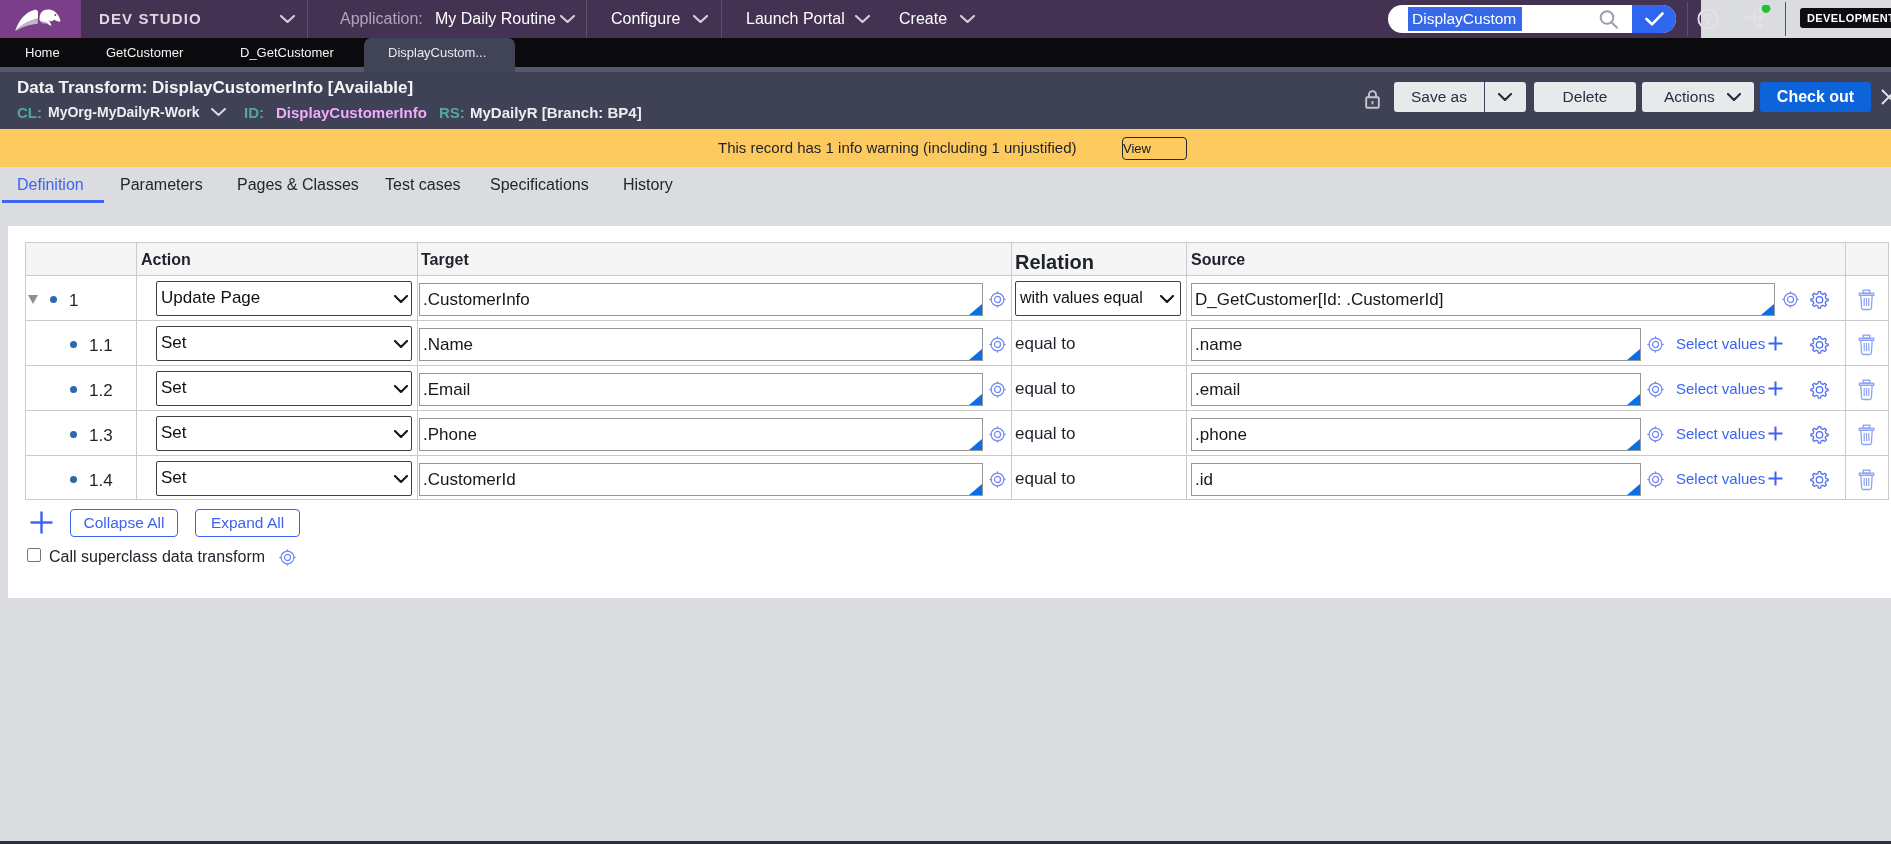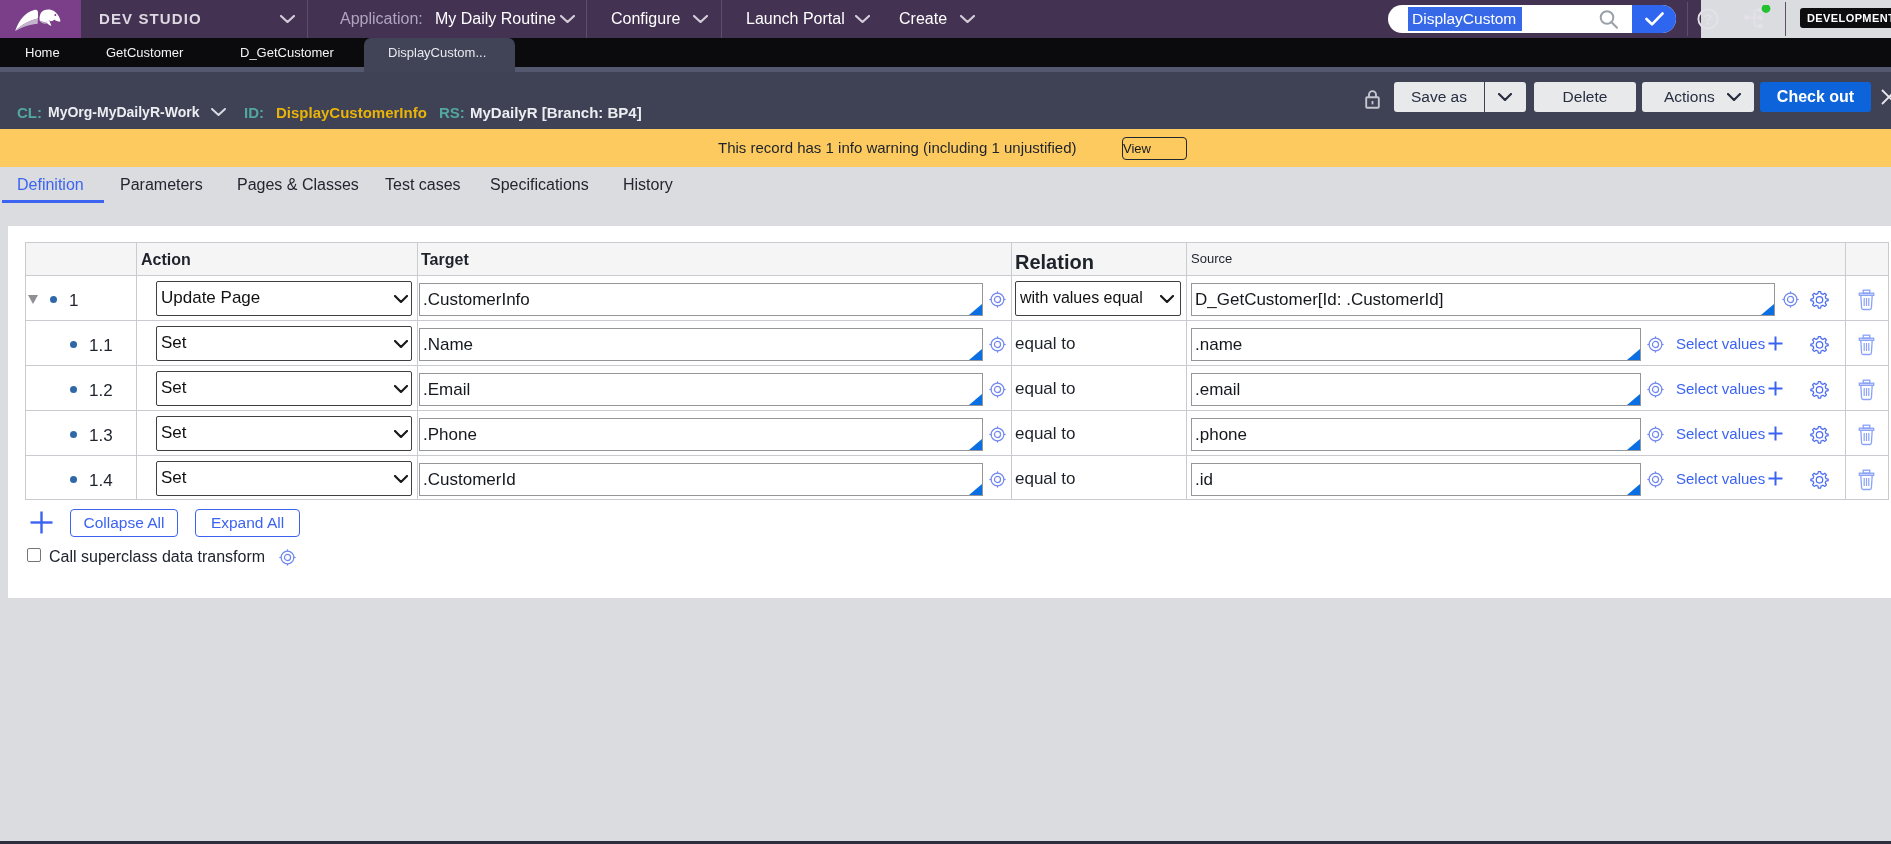--- a/index.html
+++ b/index.html
@@ -87,27 +87,28 @@
 <div class="abs" style="left:0;top:38px;width:1891px;height:29px;background:#0b0a0d">
 <div class="abs" style="left:364px;top:0;width:151px;height:29px;background:#414456;border-radius:7px 7px 0 0"></div>
 <div class="abs" style="left:25px;top:7px;font-size:13px;color:#f4f4f6">Home</div>
 <div class="abs" style="left:106px;top:7px;font-size:13px;color:#f4f4f6">GetCustomer</div>
 <div class="abs" style="left:240px;top:7px;font-size:13px;color:#f4f4f6">D_GetCustomer</div>
 <div class="abs" style="left:388px;top:7px;font-size:13px;color:#e9eaf0">DisplayCustom...</div>
 </div>
 <div class="abs" style="left:0;top:67px;width:1891px;height:62px;background:#3f4255">
 <div class="abs" style="left:0;top:0;width:1891px;height:5px;background:#555970"></div>
 <div class="abs" style="left:364px;top:0;width:151px;height:5px;background:#414456"></div>
+<div class="abs" style="left:17px;top:11px;font-size:17px;font-weight:bold;color:#f5f4f7">Data Transform: DisplayCustomerInfo [Available]</div>
 <div class="abs" style="left:17px;top:37px;font-size:15px;font-weight:bold;color:#52a8a0">CL:</div>
 <div class="abs" style="left:48px;top:37px;font-size:14px;font-weight:bold;color:#eceef2">MyOrg-MyDailyR-Work</div>
 <svg style="position:absolute;left:211px;top:41px" width="15" height="8" viewBox="0 0 15 8">
       <polyline points="1,1 7.5,7 14,1" fill="none" stroke="#d7dae2" stroke-width="2.0" stroke-linecap="round" stroke-linejoin="round"></polyline>
     </svg>
 <div class="abs" style="left:244px;top:37px;font-size:15px;font-weight:bold;color:#52a8a0">ID:</div>
-<div class="abs" style="left:276px;top:37px;font-size:15px;font-weight:bold;color:#eab308">DisplayCustomerInfo</div>
+<div class="abs" style="left:276px;top:37px;font-size:15px;font-weight:bold;color:#f0abfc">DisplayCustomerInfo</div>
 <div class="abs" style="left:439px;top:37px;font-size:15px;font-weight:bold;color:#52a8a0">RS:</div>
 <div class="abs" style="left:470px;top:37px;font-size:15px;font-weight:bold;color:#eceef2">MyDailyR [Branch: BP4]</div>
 <svg style="position:absolute;left:1364px;top:22px" width="17" height="21" viewBox="0 0 17 21">
 <rect x="2.2" y="8.2" width="12.6" height="10.6" rx="1" fill="none" stroke="#c3c6cf" stroke-width="1.9"></rect>
 <path d="M5,8 L5,5.6 A3.5,3.5 0 0 1 12,5.6 L12,8" fill="none" stroke="#c3c6cf" stroke-width="1.9"></path>
 <rect x="7.6" y="12" width="1.8" height="3.4" fill="#c3c6cf"></rect>
     </svg>
 </div>
 <div class="hdrbtn" style="left:1394px;width:90px;border-radius:3px 0 0 3px">Save as</div>
 <div class="hdrbtn" style="left:1485px;width:41px;border-radius:0 3px 3px 0"></div>
@@ -144,21 +145,21 @@
 <div class="hline" style="left:25px;top:410px;width:1864px"></div>
 <div class="hline" style="left:25px;top:455px;width:1864px"></div>
 <div class="vline" style="left:136px;top:242px;height:258px"></div>
 <div class="vline" style="left:417px;top:242px;height:258px"></div>
 <div class="vline" style="left:1011px;top:242px;height:258px"></div>
 <div class="vline" style="left:1186px;top:242px;height:258px"></div>
 <div class="vline" style="left:1845px;top:242px;height:258px"></div>
 <div class="abs" style="left:141px;top:251px;font-size:16px;font-weight:bold;color:#1e222b">Action</div>
 <div class="abs" style="left:421px;top:251px;font-size:16px;font-weight:bold;color:#1e222b">Target</div>
 <div class="abs" style="left:1015px;top:251px;font-size:20px;font-weight:bold;color:#1e222b">Relation</div>
-<div class="abs" style="left:1191px;top:251px;font-size:13px;font-weight:normal;color:#1e222b">Source</div>
+<div class="abs" style="left:1191px;top:251px;font-size:16px;font-weight:bold;color:#1e222b">Source</div>
 <div class="abs" style="left:28px;top:295px;width:0;height:0;border-left:5.5px solid transparent;border-right:5.5px solid transparent;border-top:9px solid #8f9093"></div>
 <div class="bullet" style="left:50px;top:296px"></div>
 <div class="rownum" style="left:69px;top:291px">1</div>
 <div class="selbox" style="left:156px;top:281px;width:256px;height:35px">Update Page</div>
 <svg style="position:absolute;left:394px;top:295px" width="14" height="8" viewBox="0 0 14 8">
     <polyline points="1,1 7,7 13,1" fill="none" stroke="#1a1a1a" stroke-width="2.2" stroke-linecap="round" stroke-linejoin="round"></polyline>
   </svg>
 <div class="inpbox" style="left:419px;top:283px;width:564px;height:33px">.CustomerInfo<div style="position:absolute;right:0px;bottom:0px;width:0;height:0;border-left:13px solid transparent;border-bottom:11px solid #0b6fe4"></div></div>
 <svg style="position:absolute;left:989px;top:291px" width="17" height="17" viewBox="0 0 17 17">
     <circle cx="8.5" cy="8.5" r="6.375" fill="none" stroke="#7288ef" stroke-width="1.2"></circle>

